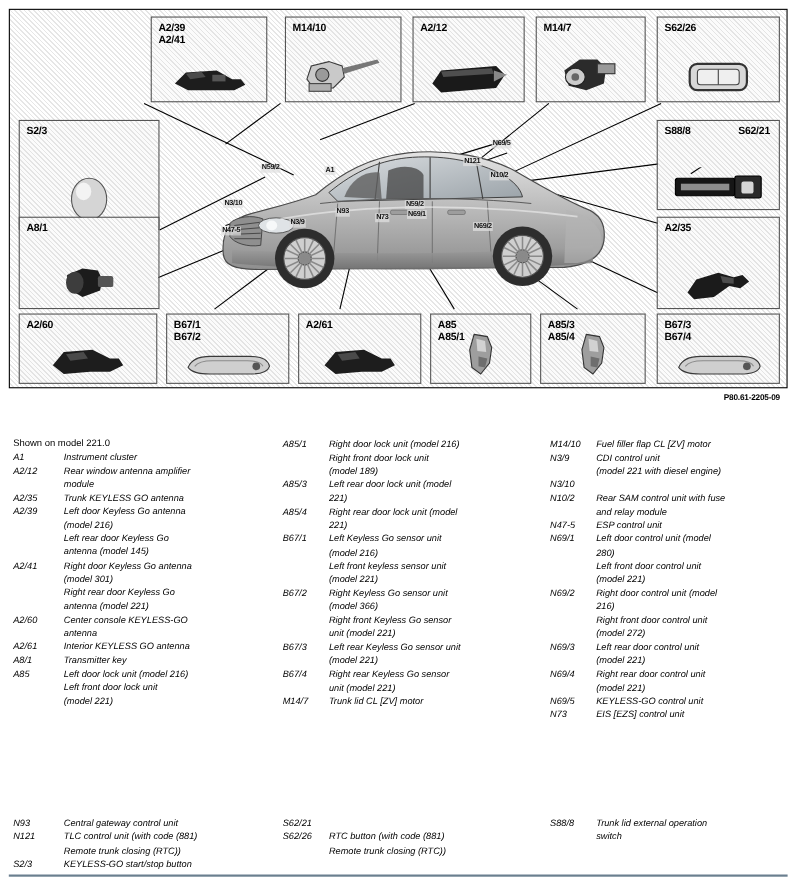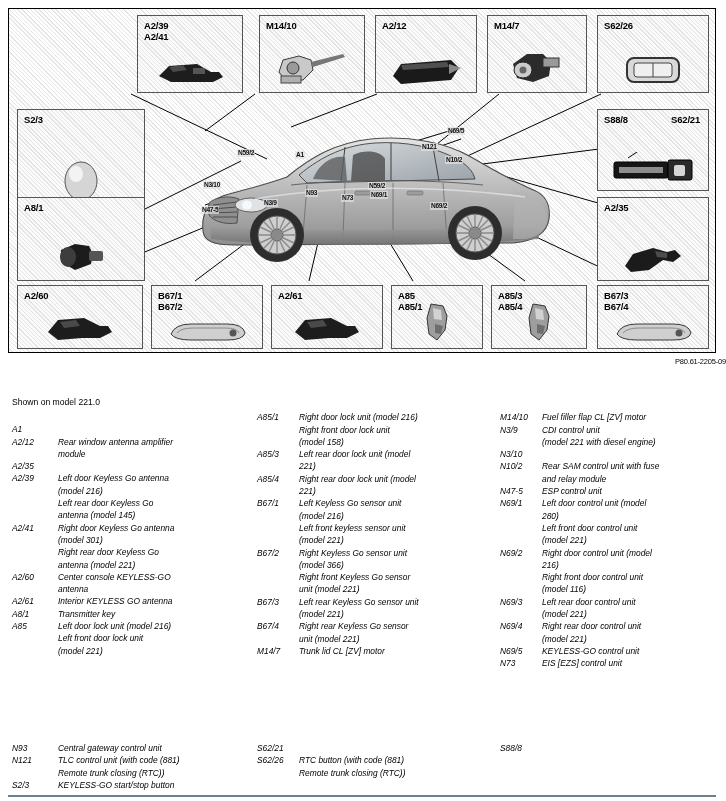--- a/index.html
+++ b/index.html
@@ -79,23 +79,23 @@
     background: rgba(225,225,225,0.72);
     padding: 0 1px;
     line-height: 8px;
     letter-spacing: -0.3px;
     white-space: nowrap;
   }
 
   
   #figure-ref {
     position: absolute;
-    right: 0; top: 357px;
+    right: 17px; top: 357px;
     font-size: 7.5px;
-    font-weight: normal;
+    font-weight: bold;
     letter-spacing: -0.2px;
   }
 
   
   #legend {
     position: absolute;
     left: 8px; top: 396px;
     width: 712px;
     font-style: italic;
     font-size: 8.4px;
@@ -106,21 +106,21 @@
     gap: 0;
     align-items: flex-start;
   }
   .legend-col { width: 243px; }
   .legend-col.c2 { width: 243px; }
   .legend-col.c3 { width: 226px; }
 
   .legend-head {
     font-style: normal;
     font-size: 8.6px;
-    margin-bottom: 15px;
+    margin-bottom: 1px;
     padding-left: 4px;
   }
   .legend-row {
     display: flex;
     align-items: flex-start;
   }
   .legend-key {
     width: 50px;
     flex: 0 0 50px;
     padding-left: 4px;
@@ -437,28 +437,30 @@
 </div>
 
 <div id="figure-ref">P80.61-2205-09</div>
 
 <div id="legend">
   <div class="legend-head">Shown on model 221.0</div>
   <div class="legend-cols">
     <div class="legend-col c1" id="col1">
         <div class="legend-row">
           <div class="legend-key">A1</div>
+          <div class="legend-desc">Instrument cluster</div>
         </div>
         <div class="legend-row">
           <div class="legend-key">A2/12</div>
           <div class="legend-desc">Rear window antenna amplifier
 module</div>
         </div>
         <div class="legend-row">
           <div class="legend-key">A2/35</div>
+          <div class="legend-desc">Trunk KEYLESS GO antenna</div>
         </div>
         <div class="legend-row">
           <div class="legend-key">A2/39</div>
           <div class="legend-desc">Left door Keyless Go antenna
 (model 216)</div>
         </div>
         <div class="legend-row cont">
           <div class="legend-key">&nbsp;</div>
           <div class="legend-desc">Left rear door Keyless Go
 antenna (model 145)</div>
@@ -497,21 +499,21 @@
         </div>
       </div>
     <div class="legend-col c2" id="col2" style="margin-top:-12px;">
         <div class="legend-row">
           <div class="legend-key">A85/1</div>
           <div class="legend-desc">Right door lock unit (model 216)</div>
         </div>
         <div class="legend-row cont">
           <div class="legend-key">&nbsp;</div>
           <div class="legend-desc">Right front door lock unit
-(model 158)</div>
+(model 189)</div>
         </div>
         <div class="legend-row">
           <div class="legend-key">A85/3</div>
           <div class="legend-desc">Left rear door lock unit (model
 221)</div>
         </div>
         <div class="legend-row">
           <div class="legend-key">A85/4</div>
           <div class="legend-desc">Right rear door lock unit (model
 221)</div>
@@ -584,21 +586,21 @@
 (model 221)</div>
         </div>
         <div class="legend-row">
           <div class="legend-key">N69/2</div>
           <div class="legend-desc">Right door control unit (model
 216)</div>
         </div>
         <div class="legend-row cont">
           <div class="legend-key">&nbsp;</div>
           <div class="legend-desc">Right front door control unit
-(model 116)</div>
+(model 272)</div>
         </div>
         <div class="legend-row">
           <div class="legend-key">N69/3</div>
           <div class="legend-desc">Left rear door control unit
 (model 221)</div>
         </div>
         <div class="legend-row">
           <div class="legend-key">N69/4</div>
           <div class="legend-desc">Right rear door control unit
 (model 221)</div>
@@ -638,18 +640,20 @@
         </div>
         <div class="legend-row">
           <div class="legend-key">S62/26</div>
           <div class="legend-desc">RTC button (with code (881)
 Remote trunk closing (RTC))</div>
         </div>
       </div>
     <div class="legend-col c3" id="bcol3">
         <div class="legend-row">
           <div class="legend-key">S88/8</div>
+          <div class="legend-desc">Trunk lid external operation
+switch</div>
         </div>
       </div>
   </div>
 </div>
 
 <div id="bottom-rule"></div>
 
 </body></html>

